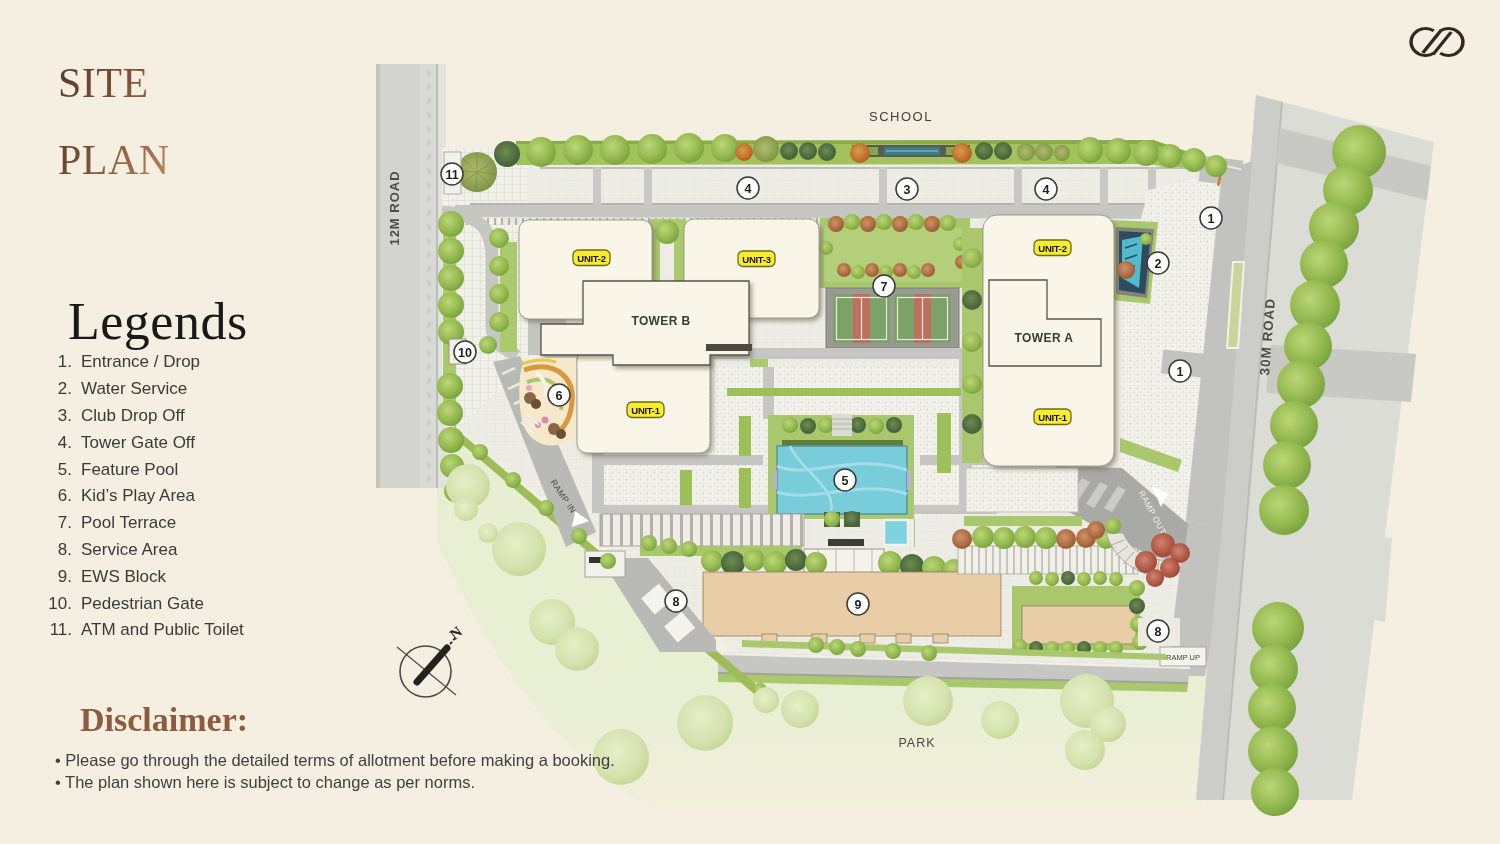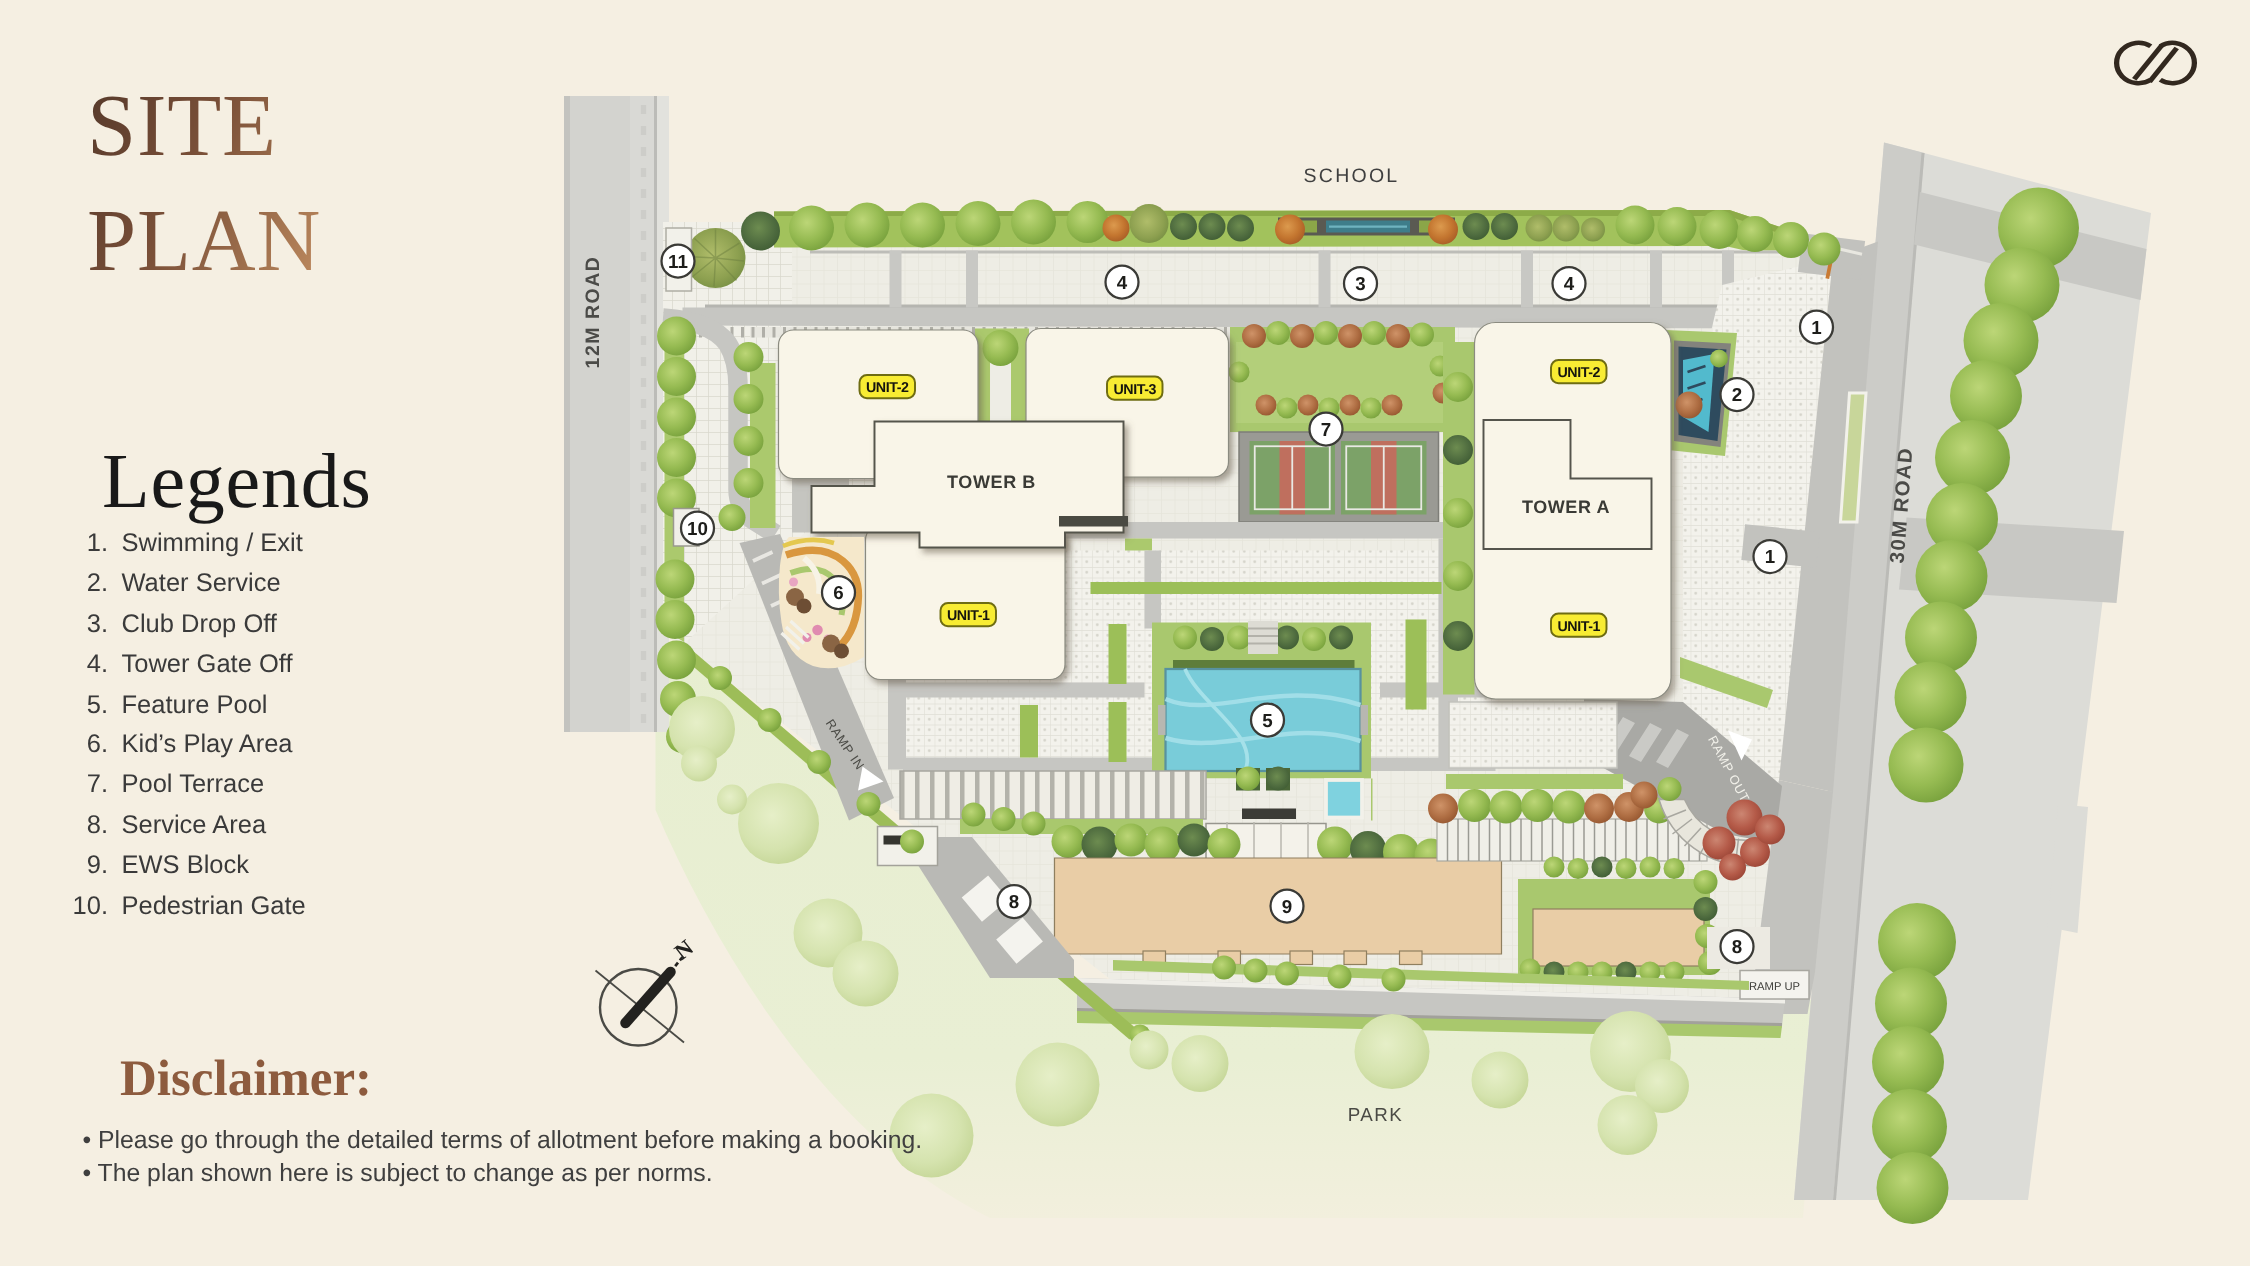--- a/index.html
+++ b/index.html
@@ -1,39 +1,39 @@
 <!DOCTYPE html>
 <html><head>
 <meta charset="utf-8">
 <style>
   html,body{margin:0;padding:0;}
   body{width:1500px;height:844px;overflow:hidden;background:#f5efe2;font-family:"Liberation Sans",sans-serif;position:relative;}
   .abs{position:absolute;} .txt{z-index:5;}
-  .title{left:58px;top:45px;font-family:"Liberation Serif",serif;font-size:59px;line-height:77px;letter-spacing:0.5px;background:linear-gradient(115deg,#54382a 0%,#7a5038 45%,#c08c60 100%);-webkit-background-clip:text;background-clip:text;color:transparent;font-weight:400;}
+  .title{left:58px;top:45px;font-family:"Liberation Serif",serif;font-size:42px;line-height:77px;letter-spacing:0.5px;background:linear-gradient(115deg,#54382a 0%,#7a5038 45%,#c08c60 100%);-webkit-background-clip:text;background-clip:text;color:transparent;font-weight:400;}
   .legends{left:68px;top:292px;font-family:"Liberation Serif",serif;font-size:52px;color:#191919;letter-spacing:0.5px;}
   .llist{left:44px;top:349px;font-size:17px;color:#3a3a3a;}
   .llist table{border-collapse:collapse;}
   .llist td{padding:0;height:26.8px;vertical-align:middle;}
   .llist td.n{text-align:right;width:28px;padding-right:9px;}
   .disc{left:56px;top:701px;font-family:"Liberation Serif",serif;font-size:34px;font-weight:bold;color:#8d5b3e;margin-left:24px;}
   .bullets{left:55px;top:749px;font-size:16.5px;color:#3f3f3f;line-height:22px;}
 </style>
 </head>
 <body>
 
 <div class="abs txt title">SITE<br>PLAN</div>
 
 <div class="abs txt legends">Legends</div>
 
 <div class="abs txt llist">
     <table>
 <tbody>
         <tr>
           <td class="n">1.</td>
-          <td>Swimming / Exit</td>
+          <td>Entrance / Drop</td>
         </tr>
 <tr>
           <td class="n">2.</td>
           <td>Water Service</td>
         </tr>
 <tr>
           <td class="n">3.</td>
           <td>Club Drop Off</td>
         </tr>
 <tr>
@@ -56,20 +56,24 @@
           <td class="n">8.</td>
           <td>Service Area</td>
         </tr>
 <tr>
           <td class="n">9.</td>
           <td>EWS Block</td>
         </tr>
 <tr>
           <td class="n">10.</td>
           <td>Pedestrian Gate</td>
+        </tr>
+<tr>
+          <td class="n">11.</td>
+          <td>ATM and Public Toilet</td>
         </tr>
 </tbody>
     </table>
   </div>
 
 <div class="abs txt disc">Disclaimer:</div>
 
 <div class="abs txt bullets">• Please go through the detailed terms of allotment before making a booking.<br>• The plan shown here is subject to change as per norms.</div>
 
 <svg class="abs" style="left:1403px;top:24px;" width="68" height="36" viewBox="0 0 60 38" preserveAspectRatio="none">

